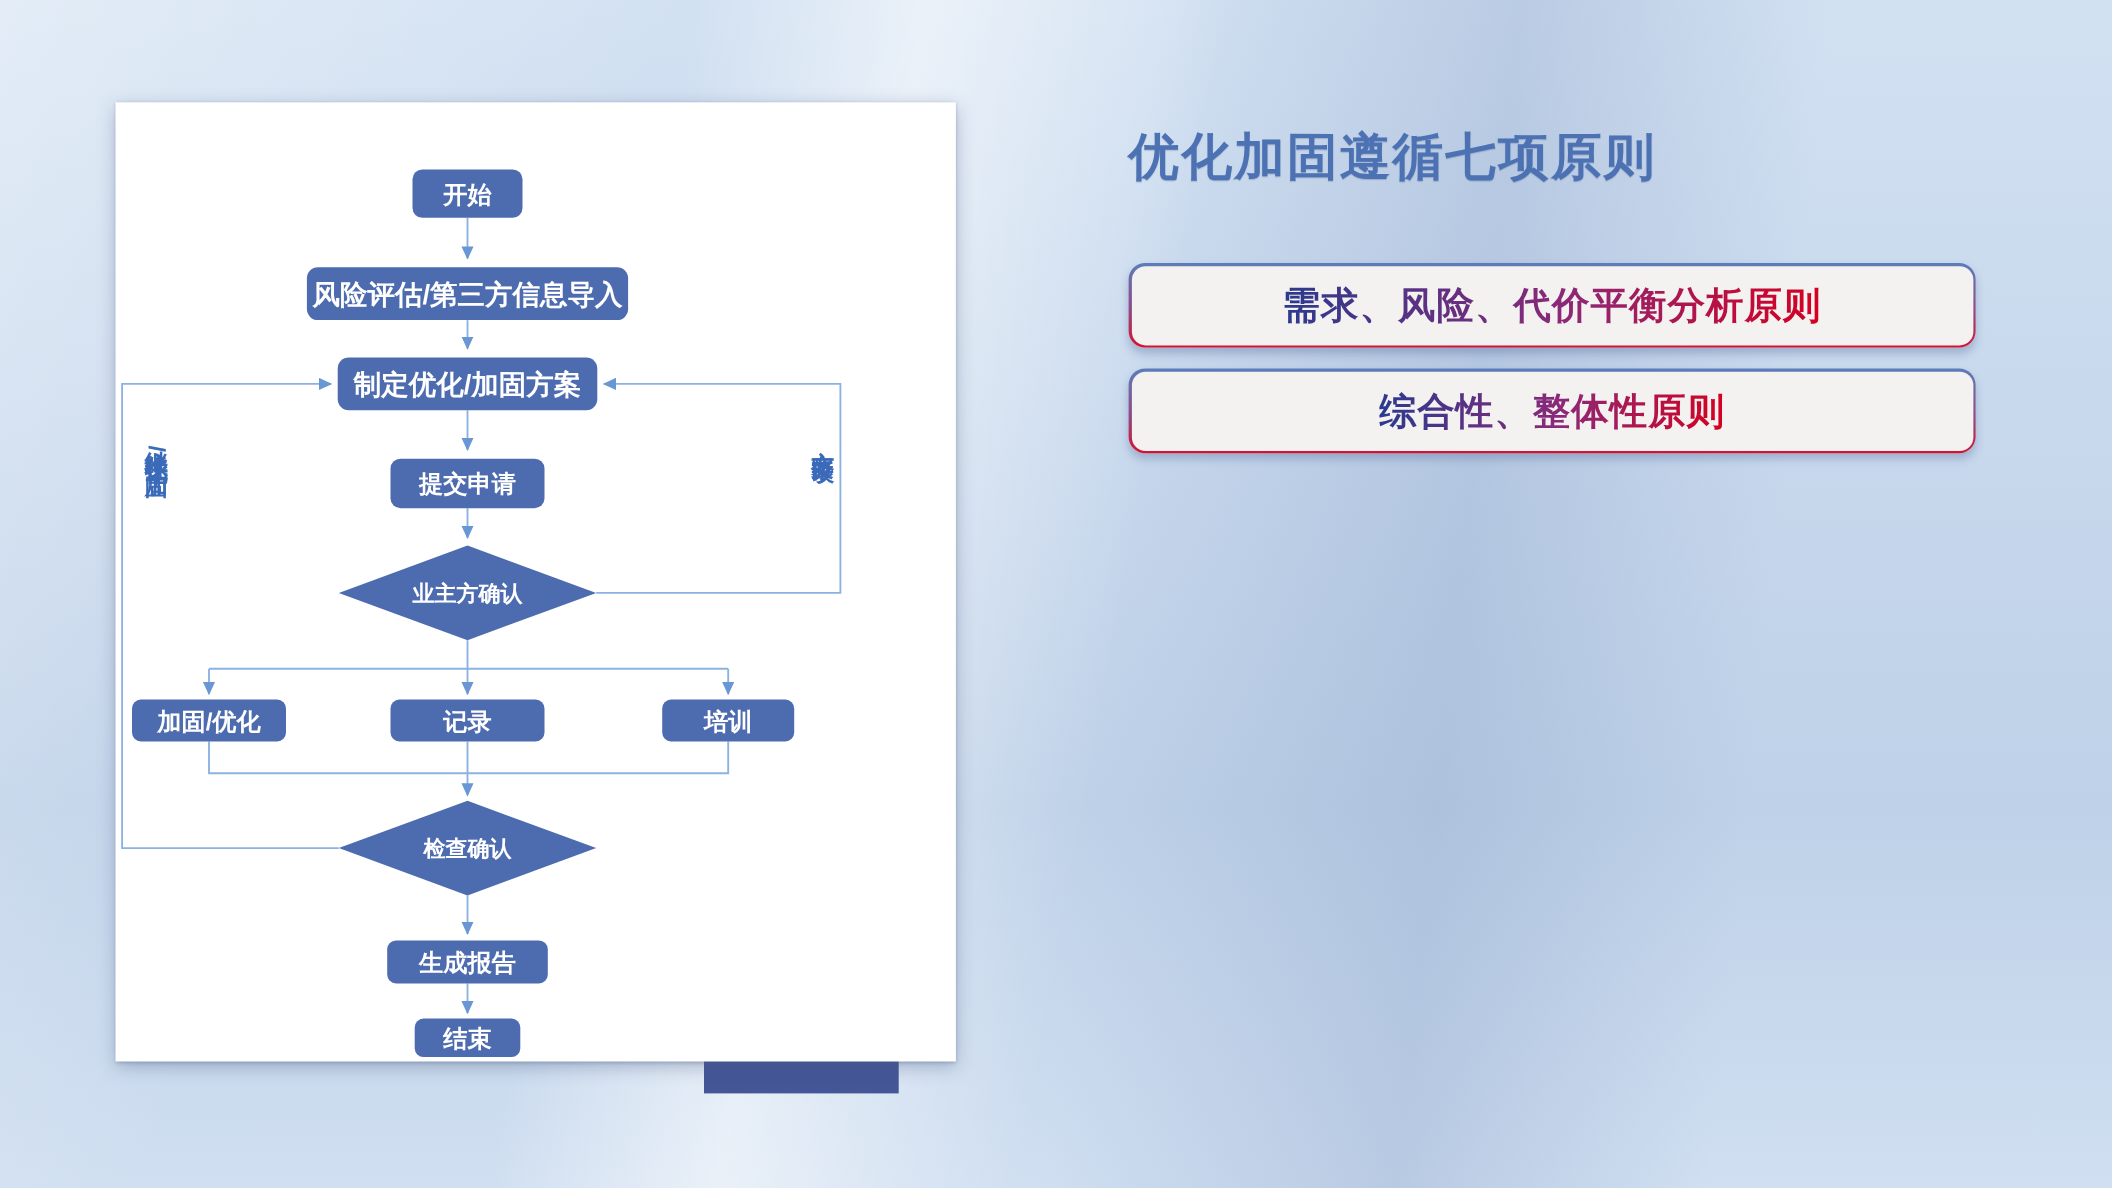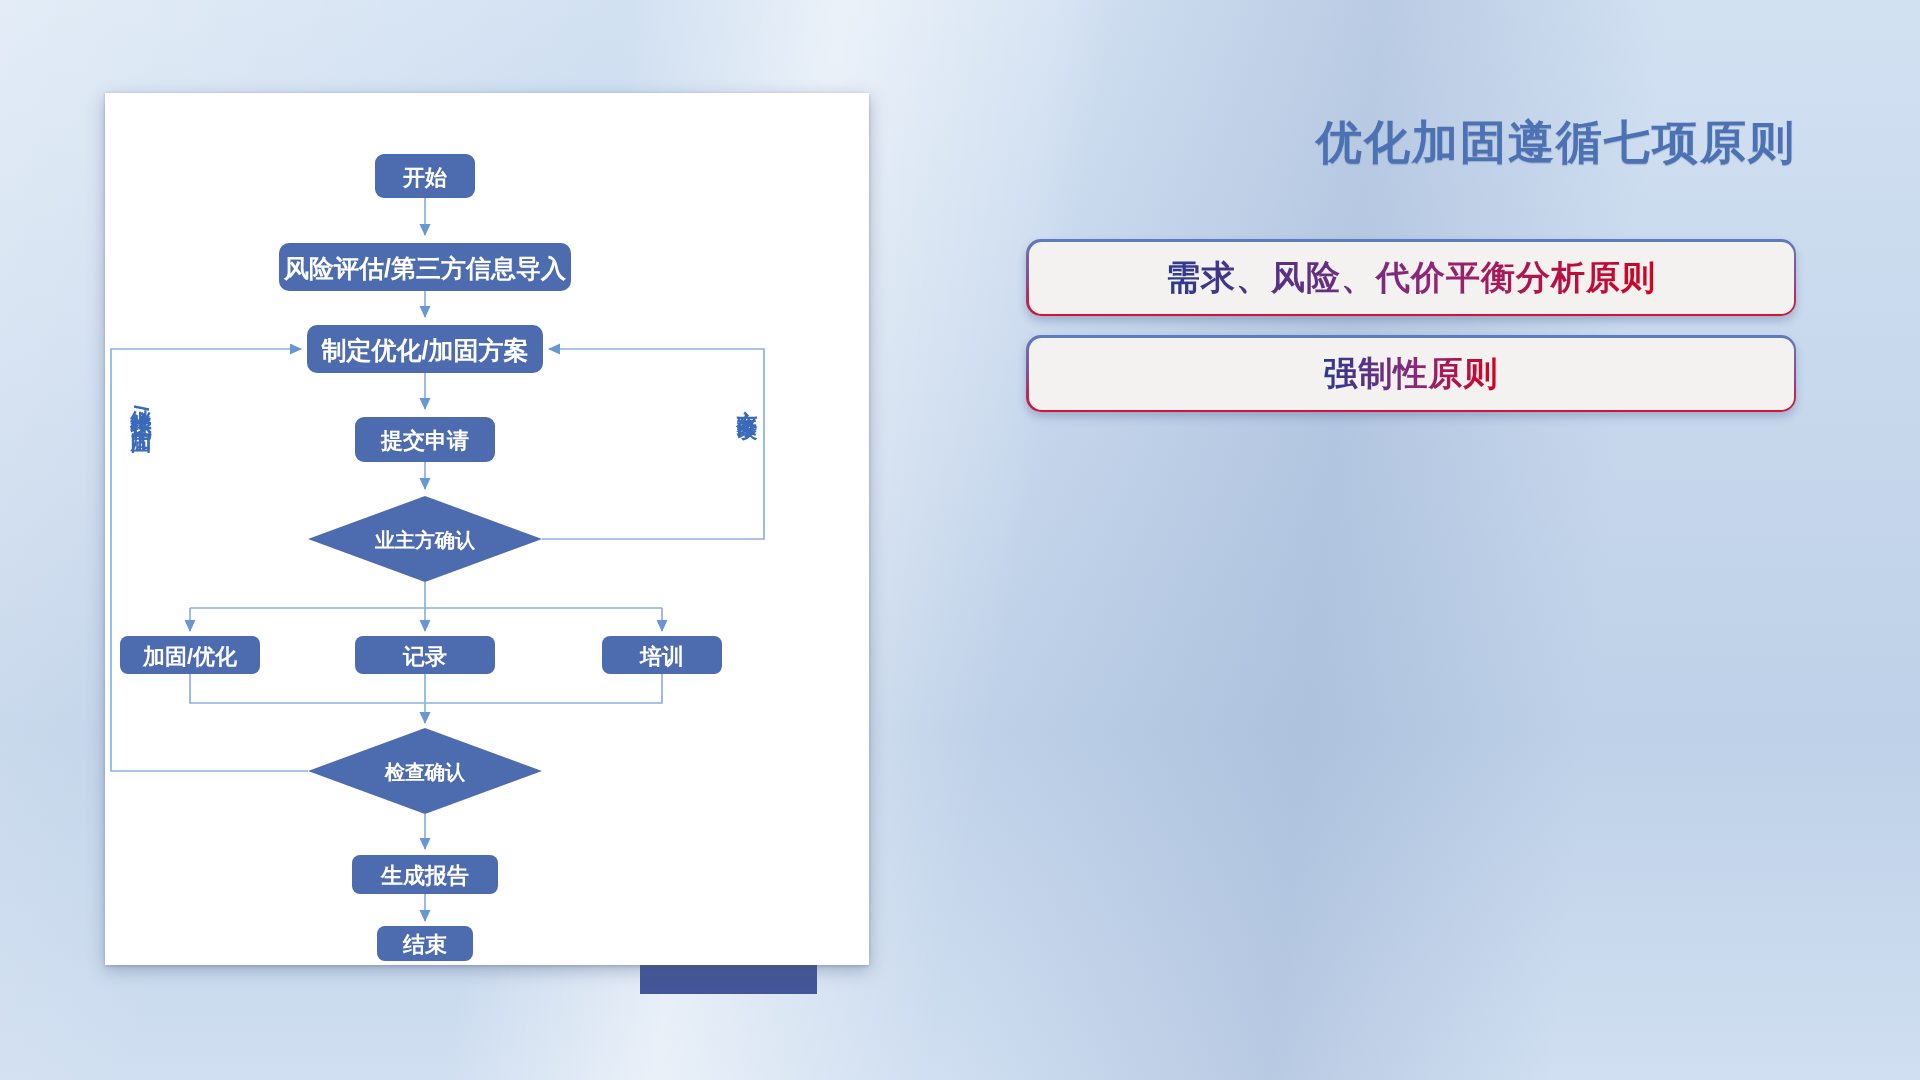--- a/index.html
+++ b/index.html
@@ -44,21 +44,21 @@
     color:var(--side-label-color);
     font-size:21px;font-weight:bold;letter-spacing:3px;line-height:1;
   }
   .vlabel.left{left:26px;top:300px;}
   .vlabel.right{left:632px;top:300px;}
 
   
   .panel{position:absolute;left:1026px;top:0;width:770px;z-index:2;}
   .panel-title{
     position:absolute;left:0;top:112px;width:770px;
-    text-align:right;
+    text-align:left;
     font-size:46px;font-weight:bold;letter-spacing:2px;
     color:var(--title-color);
     text-shadow:0 1px 1px rgba(40,60,110,.25);
   }
   .principles{position:absolute;left:0;top:239px;width:770px;display:flex;flex-direction:column;gap:19px;}
   .pbox{
     height:77px;border-radius:15px;padding:2.5px;
     background:linear-gradient(180deg,var(--pborder-top) 0%,#8d4b86 55%,var(--pborder-bottom) 100%);
     box-shadow:0 5px 8px rgba(55,75,130,.28);
   }
@@ -133,17 +133,17 @@
 <div class="panel">
   <div class="panel-title">优化加固遵循七项原则</div>
   <div class="principles">
     <div class="pbox">
       <div class="pbox-inner">
           <span class="ptext">需求、风险、代价平衡分析原则</span>
         </div>
     </div>
     <div class="pbox">
       <div class="pbox-inner">
-          <span class="ptext">强制性原则</span>
+          <span class="ptext">综合性、整体性原则</span>
         </div>
     </div>
   </div>
 </div>
 
 </body></html>

